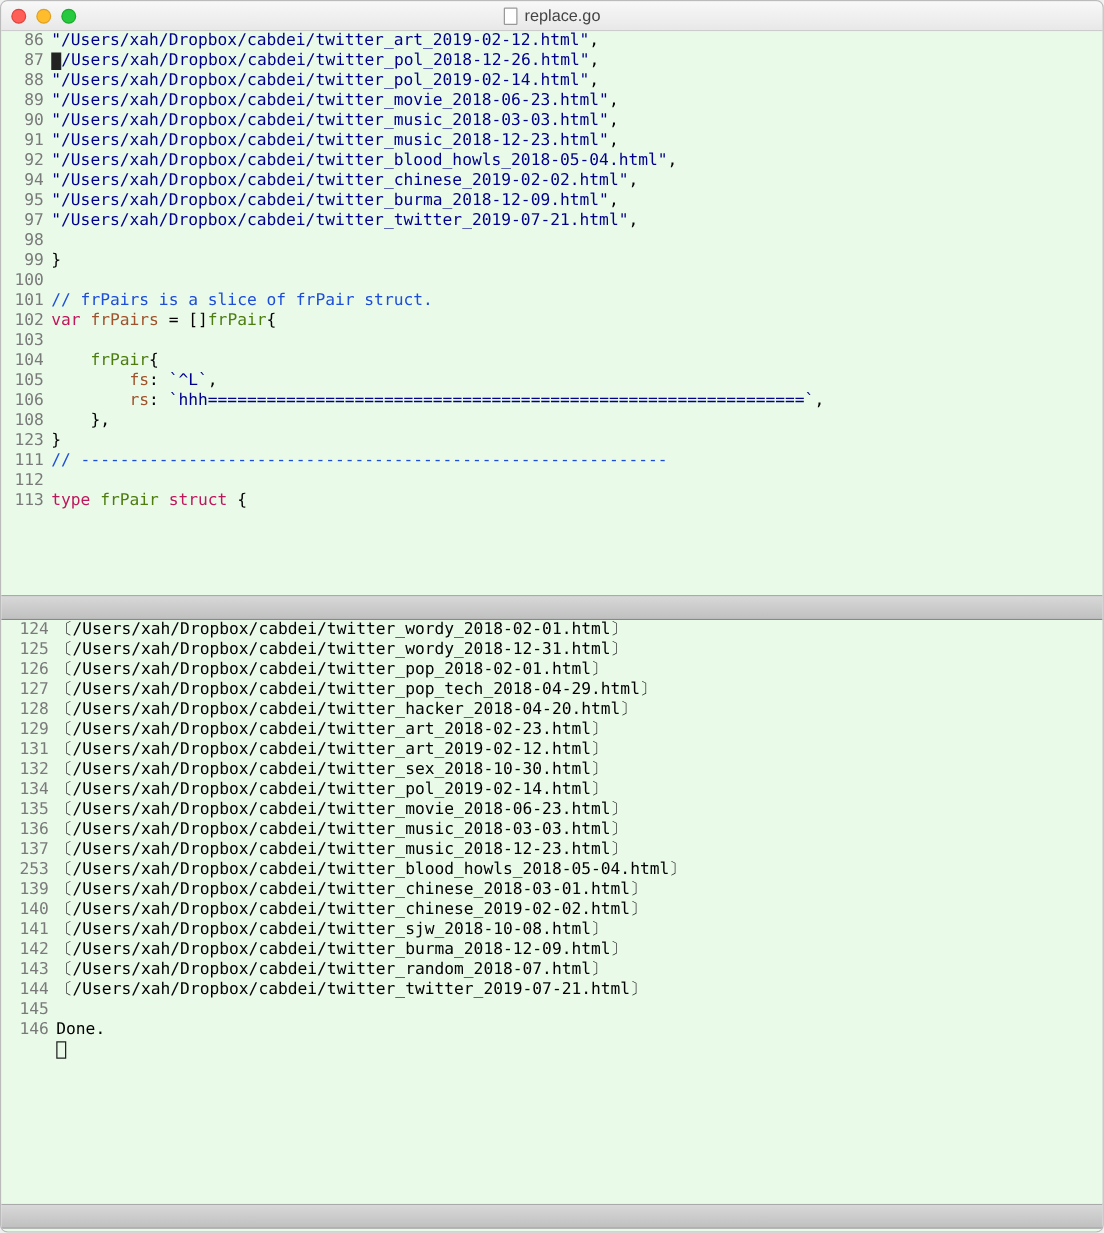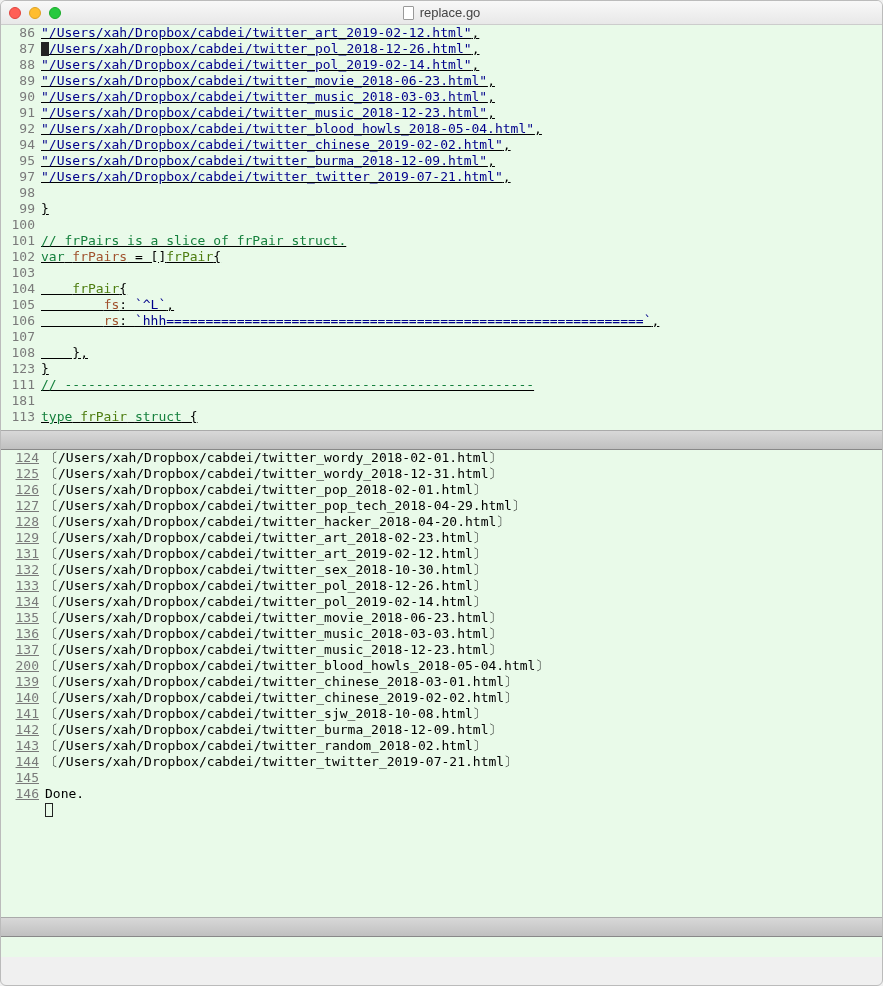--- a/index.html
+++ b/index.html
@@ -49,36 +49,36 @@
     background: #fff;
     border: 1px solid #999;
     border-radius: 1px;
     position: relative;
   }
   .editor-pane, .output-pane {
     background: #e9fae9;
     overflow: hidden;
     position: relative;
   }
-  .editor-pane { height: 405px; text-decoration: underline; }
+  .editor-pane { height: 451px; }
   .output-pane { height: 467px; }
   .code-area { padding-left: 4px; }
   .line { white-space: pre; height: 16px; line-height: 16px; }
   .lineno {
     display: inline-block;
     width: 30px;
     text-align: right;
     color: #7a7a7a;
     margin-right: 6px;
     font-weight: normal;
   }
-  .output-pane .lineno { width: 34px; text-decoration: underline; }
+  .output-pane .lineno { width: 34px; }
   .str { color: #00008b; }
-  .comment { color: #15803d; }
-  .keyword { color: #15803d; }
+  .comment { color: #1d4ed8; }
+  .keyword { color: #be185d; }
   .varname { color: #a0522d; }
   .type { color: #4d7c0f; }
   .modeline {
     background: linear-gradient(#d8d8d8, #c0c0c0);
     border-top: 1px solid #aaa;
     border-bottom: 1px solid #888;
     height: 20px;
     line-height: 20px;
     font-size: 13px;
     color: #000;
@@ -132,54 +132,52 @@
       <div class="line"><span class="lineno">97</span><span class="str">"/Users/xah/Dropbox/cabdei/twitter_twitter_2019-07-21.html"</span><span>,</span></div>
       <div class="line"><span class="lineno">98</span></div>
       <div class="line"><span class="lineno">99</span><span>}</span></div>
       <div class="line"><span class="lineno">100</span></div>
       <div class="line"><span class="lineno">101</span><span class="comment">// frPairs is a slice of frPair struct.</span></div>
       <div class="line"><span class="lineno">102</span><span class="keyword">var</span><span> </span><span class="varname">frPairs</span><span> = []</span><span class="type">frPair</span><span>{</span></div>
       <div class="line"><span class="lineno">103</span></div>
       <div class="line"><span class="lineno">104</span><span>    </span><span class="type">frPair</span><span>{</span></div>
       <div class="line"><span class="lineno">105</span><span>        </span><span class="varname">fs</span><span>: </span><span class="str">`^L`</span><span>,</span></div>
       <div class="line"><span class="lineno">106</span><span>        </span><span class="varname">rs</span><span>: </span><span class="str">`hhh=============================================================`</span><span>,</span></div>
-      <div class="line"><span class="lineno">107</span></div>
       <div class="line"><span class="lineno">108</span><span>    },</span></div>
       <div class="line"><span class="lineno">123</span><span>}</span></div>
       <div class="line"><span class="lineno">111</span><span class="comment">// ------------------------------------------------------------</span></div>
-      <div class="line"><span class="lineno">181</span></div>
+      <div class="line"><span class="lineno">112</span></div>
       <div class="line"><span class="lineno">113</span><span class="keyword">type</span><span> </span><span class="type">frPair</span><span> </span><span class="keyword">struct</span><span> {</span></div>
     </div>
 </div>
 
 <div class="modeline">
   <span>CU:**- </span><span class="bufname">replace.go</span><span>     54%  (87,0)     Git:master  (Go ∑α∫flykeys Abbrev)</span>
 </div>
 
 <div class="output-pane">
   <div id="bottom-code" class="code-area">
       <div class="line"><span class="lineno">124</span><span>〔/Users/xah/Dropbox/cabdei/twitter_wordy_2018-02-01.html〕</span></div>
       <div class="line"><span class="lineno">125</span><span>〔/Users/xah/Dropbox/cabdei/twitter_wordy_2018-12-31.html〕</span></div>
       <div class="line"><span class="lineno">126</span><span>〔/Users/xah/Dropbox/cabdei/twitter_pop_2018-02-01.html〕</span></div>
       <div class="line"><span class="lineno">127</span><span>〔/Users/xah/Dropbox/cabdei/twitter_pop_tech_2018-04-29.html〕</span></div>
       <div class="line"><span class="lineno">128</span><span>〔/Users/xah/Dropbox/cabdei/twitter_hacker_2018-04-20.html〕</span></div>
       <div class="line"><span class="lineno">129</span><span>〔/Users/xah/Dropbox/cabdei/twitter_art_2018-02-23.html〕</span></div>
       <div class="line"><span class="lineno">131</span><span>〔/Users/xah/Dropbox/cabdei/twitter_art_2019-02-12.html〕</span></div>
       <div class="line"><span class="lineno">132</span><span>〔/Users/xah/Dropbox/cabdei/twitter_sex_2018-10-30.html〕</span></div>
-      <div class="line"><span class="lineno">133</span><span>〔/Users/xah/Dropbox/cabdei/twitter_pol_2018-12-26.html〕</span></div>
       <div class="line"><span class="lineno">134</span><span>〔/Users/xah/Dropbox/cabdei/twitter_pol_2019-02-14.html〕</span></div>
       <div class="line"><span class="lineno">135</span><span>〔/Users/xah/Dropbox/cabdei/twitter_movie_2018-06-23.html〕</span></div>
       <div class="line"><span class="lineno">136</span><span>〔/Users/xah/Dropbox/cabdei/twitter_music_2018-03-03.html〕</span></div>
       <div class="line"><span class="lineno">137</span><span>〔/Users/xah/Dropbox/cabdei/twitter_music_2018-12-23.html〕</span></div>
-      <div class="line"><span class="lineno">200</span><span>〔/Users/xah/Dropbox/cabdei/twitter_blood_howls_2018-05-04.html〕</span></div>
+      <div class="line"><span class="lineno">253</span><span>〔/Users/xah/Dropbox/cabdei/twitter_blood_howls_2018-05-04.html〕</span></div>
       <div class="line"><span class="lineno">139</span><span>〔/Users/xah/Dropbox/cabdei/twitter_chinese_2018-03-01.html〕</span></div>
       <div class="line"><span class="lineno">140</span><span>〔/Users/xah/Dropbox/cabdei/twitter_chinese_2019-02-02.html〕</span></div>
       <div class="line"><span class="lineno">141</span><span>〔/Users/xah/Dropbox/cabdei/twitter_sjw_2018-10-08.html〕</span></div>
       <div class="line"><span class="lineno">142</span><span>〔/Users/xah/Dropbox/cabdei/twitter_burma_2018-12-09.html〕</span></div>
-      <div class="line"><span class="lineno">143</span><span>〔/Users/xah/Dropbox/cabdei/twitter_random_2018-02.html〕</span></div>
+      <div class="line"><span class="lineno">143</span><span>〔/Users/xah/Dropbox/cabdei/twitter_random_2018-07.html〕</span></div>
       <div class="line"><span class="lineno">144</span><span>〔/Users/xah/Dropbox/cabdei/twitter_twitter_2019-07-21.html〕</span></div>
       <div class="line"><span class="lineno">145</span><span></span></div>
       <div class="line"><span class="lineno">146</span><span>Done.</span></div>
       <div class="line"><span class="lineno"></span><span class="cursor-outline"></span></div>
     </div>
 </div>
 
 <div class="modeline">
   
 </div>

